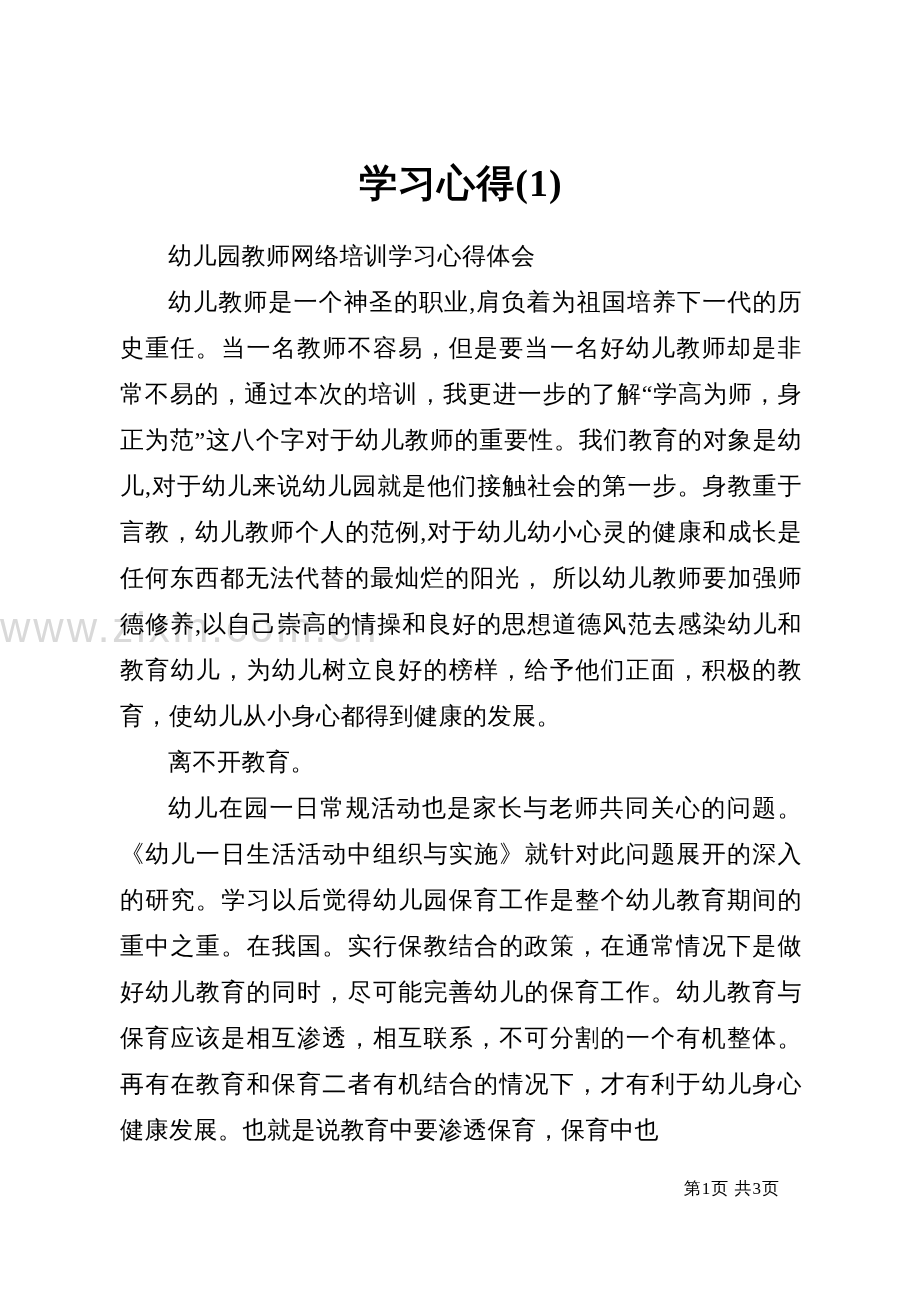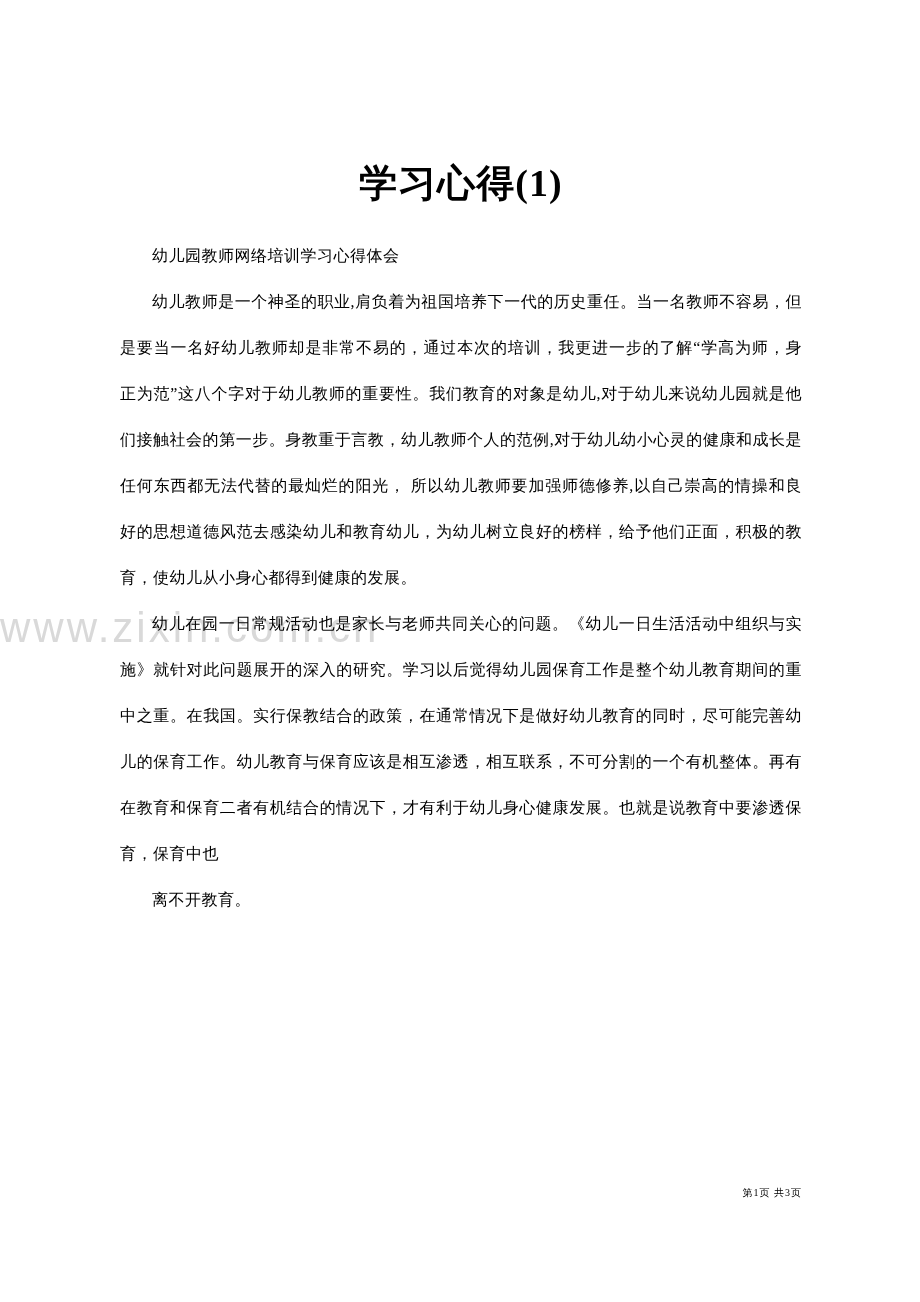--- a/index.html
+++ b/index.html
@@ -37,51 +37,51 @@
     z-index: 1;
   }
   .doc-title {
     font-size: 38px;
     font-weight: bold;
     text-align: center;
     margin: 0 0 24px 0;
     letter-spacing: 1px;
   }
   .para {
-    font-size: 16px;
+    font-size: 24px;
     line-height: 46px;
     text-indent: 2em;
     text-align: justify;
     text-justify: inter-ideograph;
     letter-spacing: 0.5px;
     margin: 0;
   }
   .footer {
     position: absolute;
     bottom: 102px;
-    right: 118px;
-    font-size: 10px;
+    right: 140px;
+    font-size: 17px;
     letter-spacing: 1px;
     z-index: 1;
   }
 </style>
 </head>
 <body>
 
 <div class="page">
 
   <div class="watermark">www.zixin.com.cn</div>
 
   <div class="content">
     <h1 class="doc-title">学习心得(1)</h1>
 
     <p class="para">幼儿园教师网络培训学习心得体会</p>
 
     <p class="para">幼儿教师是一个神圣的职业,肩负着为祖国培养下一代的历史重任。当一名教师不容易，但是要当一名好幼儿教师却是非常不易的，通过本次的培训，我更进一步的了解“学高为师，身正为范”这八个字对于幼儿教师的重要性。我们教育的对象是幼儿,对于幼儿来说幼儿园就是他们接触社会的第一步。身教重于言教，幼儿教师个人的范例,对于幼儿幼小心灵的健康和成长是任何东西都无法代替的最灿烂的阳光， 所以幼儿教师要加强师德修养,以自己崇高的情操和良好的思想道德风范去感染幼儿和教育幼儿，为幼儿树立良好的榜样，给予他们正面，积极的教育，使幼儿从小身心都得到健康的发展。</p>
 
+    <p class="para">离不开教育。</p>
+
     <p class="para">幼儿在园一日常规活动也是家长与老师共同关心的问题。《幼儿一日生活活动中组织与实施》就针对此问题展开的深入的研究。学习以后觉得幼儿园保育工作是整个幼儿教育期间的重中之重。在我国。实行保教结合的政策，在通常情况下是做好幼儿教育的同时，尽可能完善幼儿的保育工作。幼儿教育与保育应该是相互渗透，相互联系，不可分割的一个有机整体。再有在教育和保育二者有机结合的情况下，才有利于幼儿身心健康发展。也就是说教育中要渗透保育，保育中也</p>
-
-    <p class="para">离不开教育。</p>
   </div>
 
   <div class="footer">第1页 共3页</div>
 
 </div>
 
 </body></html>

